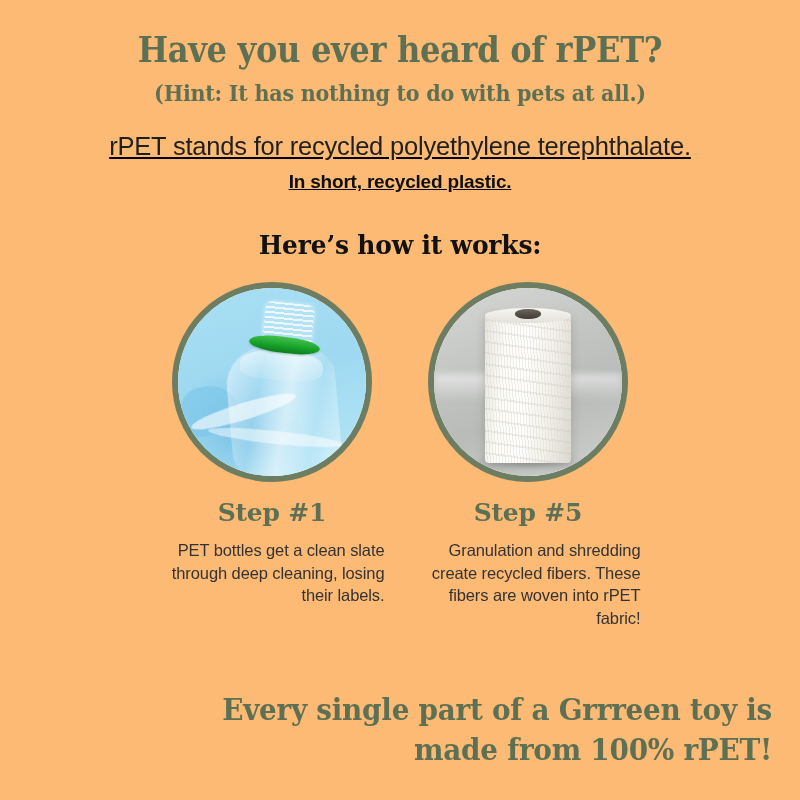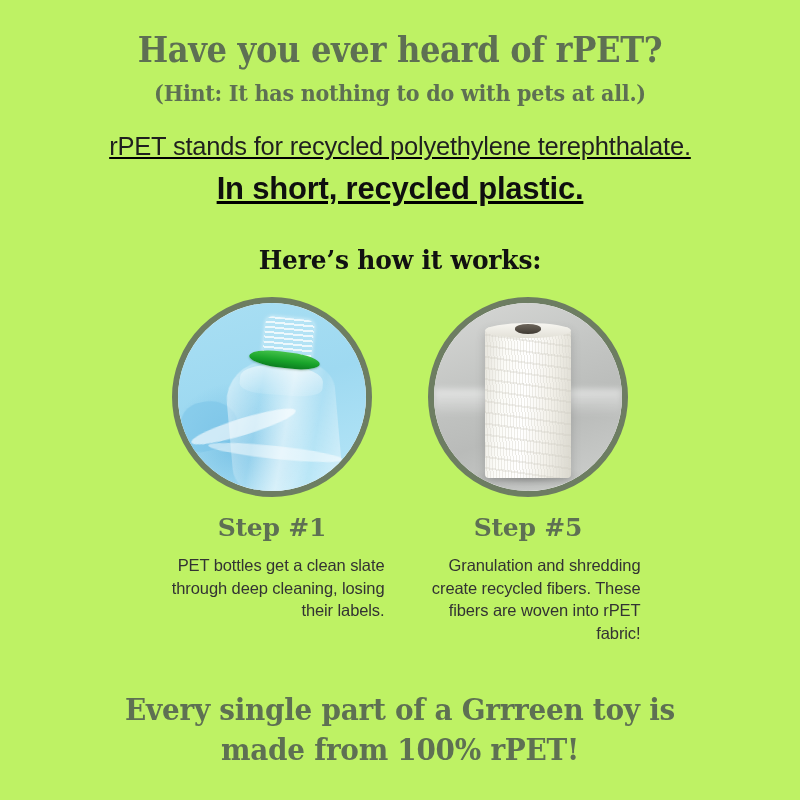--- a/index.html
+++ b/index.html
@@ -13,21 +13,21 @@
     height: 800px;
     overflow: hidden;
     font-family: "Liberation Sans", sans-serif;
     -webkit-font-smoothing: antialiased;
   }
 
   .page {
     position: relative;
     width: 800px;
     height: 800px;
-    background: #bef264;
+    background: #fdba74;
     box-sizing: border-box;
   }
 
   
   .headline-block {
     padding-top: 30px;
     text-align: center;
   }
   .headline {
     font-family: "DejaVu Serif", "Liberation Serif", serif;
@@ -61,21 +61,21 @@
     font-weight: 400;
     font-size: 25.5px;
     line-height: 1.25;
     color: #1f1f1f;
     margin: 0;
     letter-spacing: -0.2px;
   }
   .def-line-2 {
     font-family: "Liberation Sans", sans-serif;
     font-weight: bold;
-    font-size: 31px;
+    font-size: 19px;
     line-height: 1.25;
     color: #0f0f0f;
     margin: 7px 0 0 0;
     letter-spacing: -0.2px;
   }
 
   
   .section-heading {
     margin: 36px 0 0 0;
     text-align: center;
@@ -318,21 +318,21 @@
     letter-spacing: -0.1px;
     text-align: right;
   }
 
   
   .footer {
     position: absolute;
     left: 0;
     right: 0;
     top: 690px;
-    text-align: center;
+    text-align: right;
   }
   .footer-line {
     font-family: "DejaVu Serif", "Liberation Serif", serif;
     font-weight: bold;
     font-size: 30px;
     line-height: 1.32;
     color: #5e7053;
     margin: 0;
     letter-spacing: -0.3px;
     transform: scaleX(0.93);

